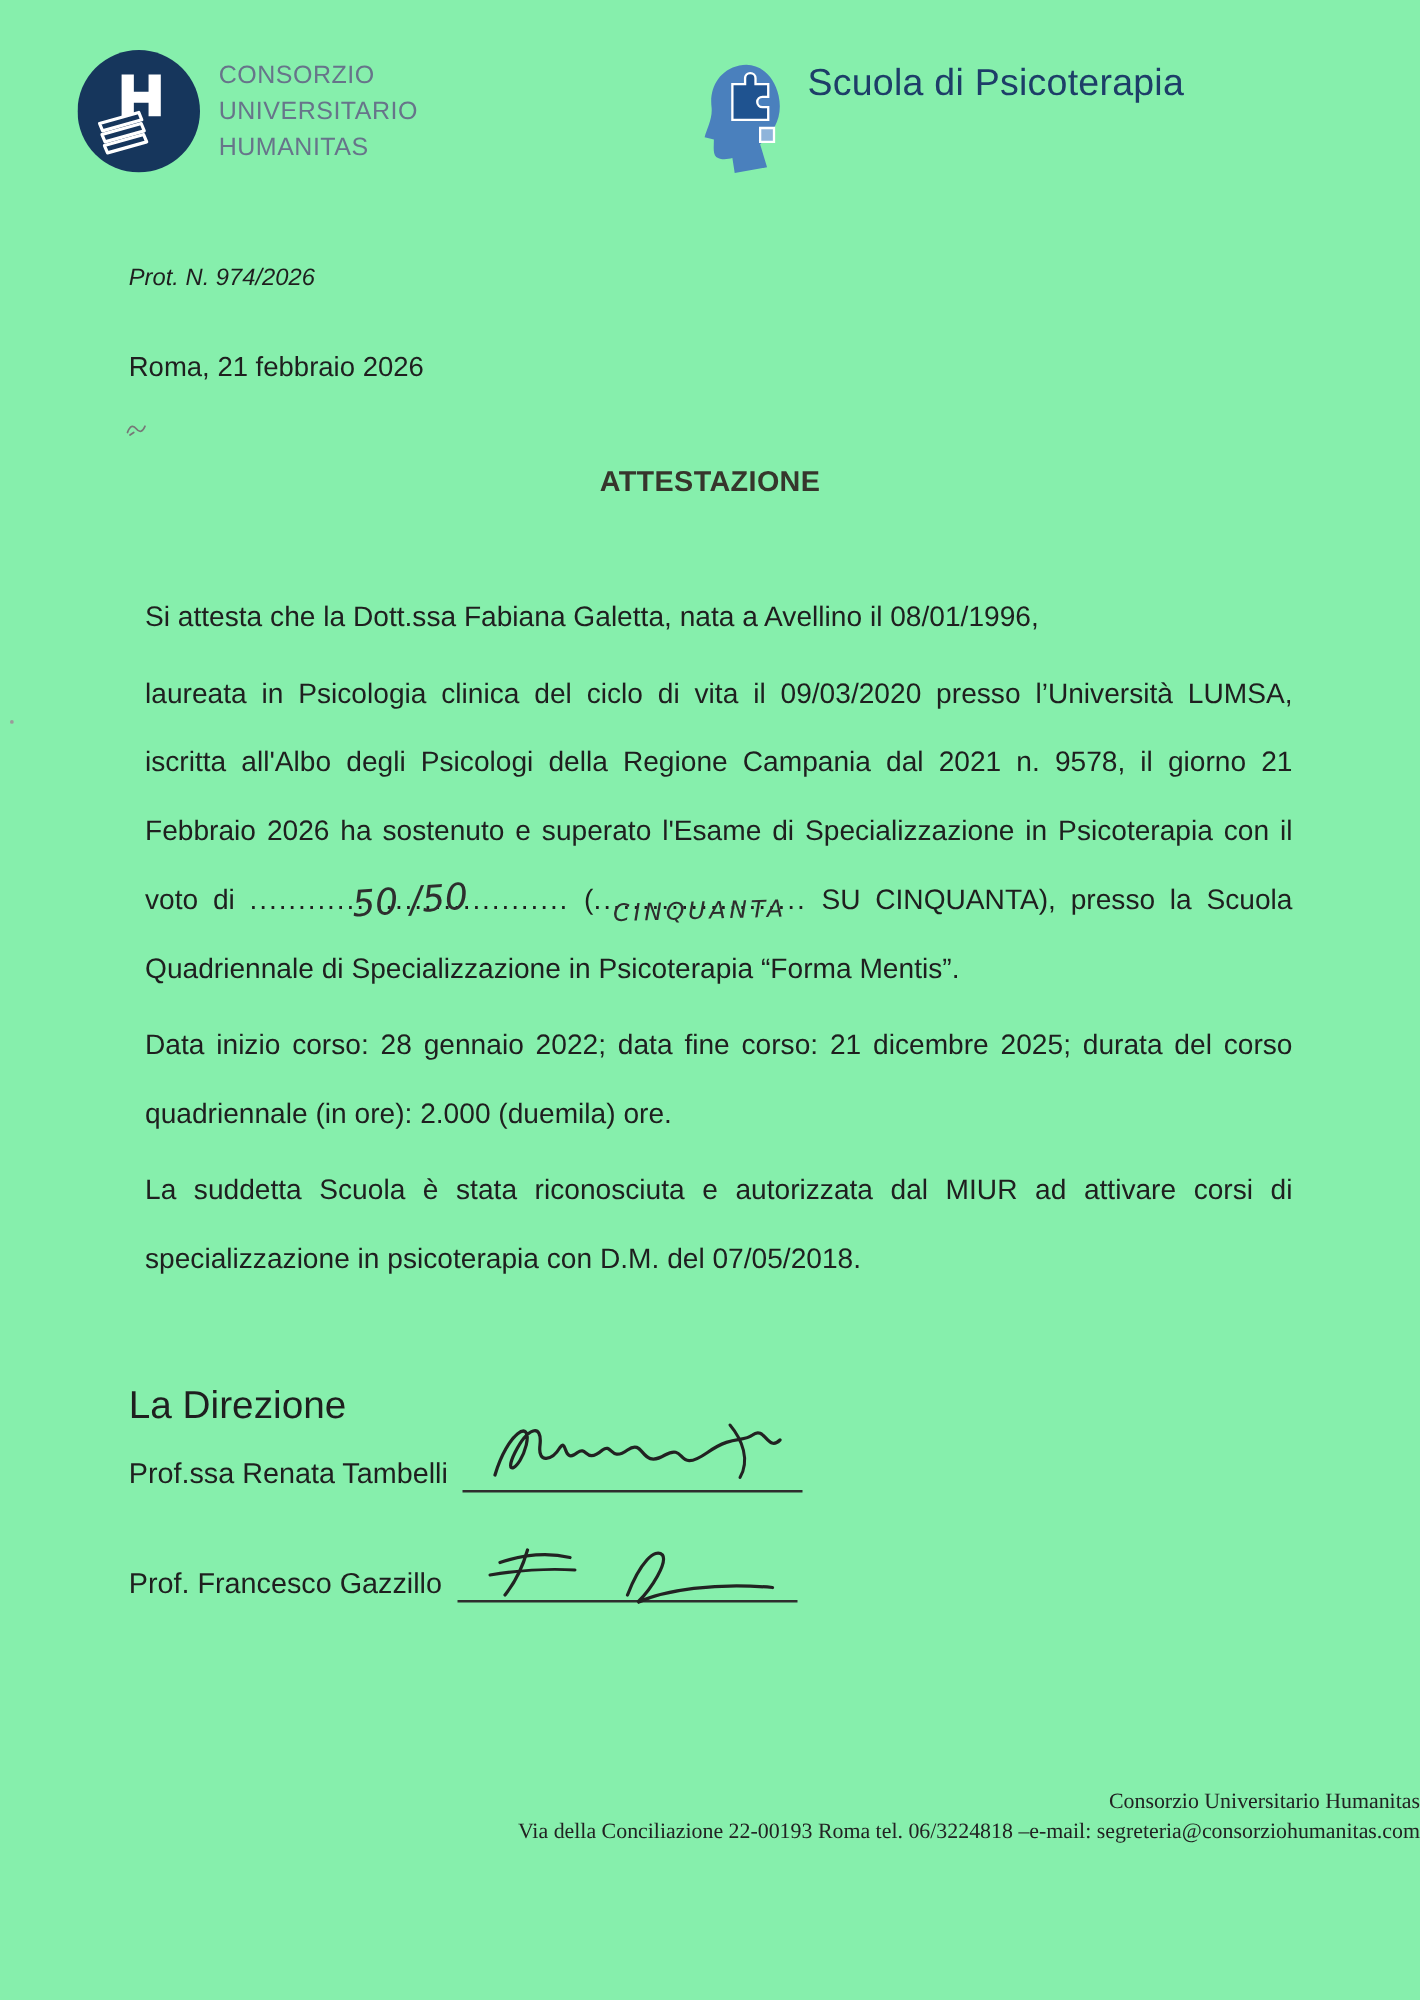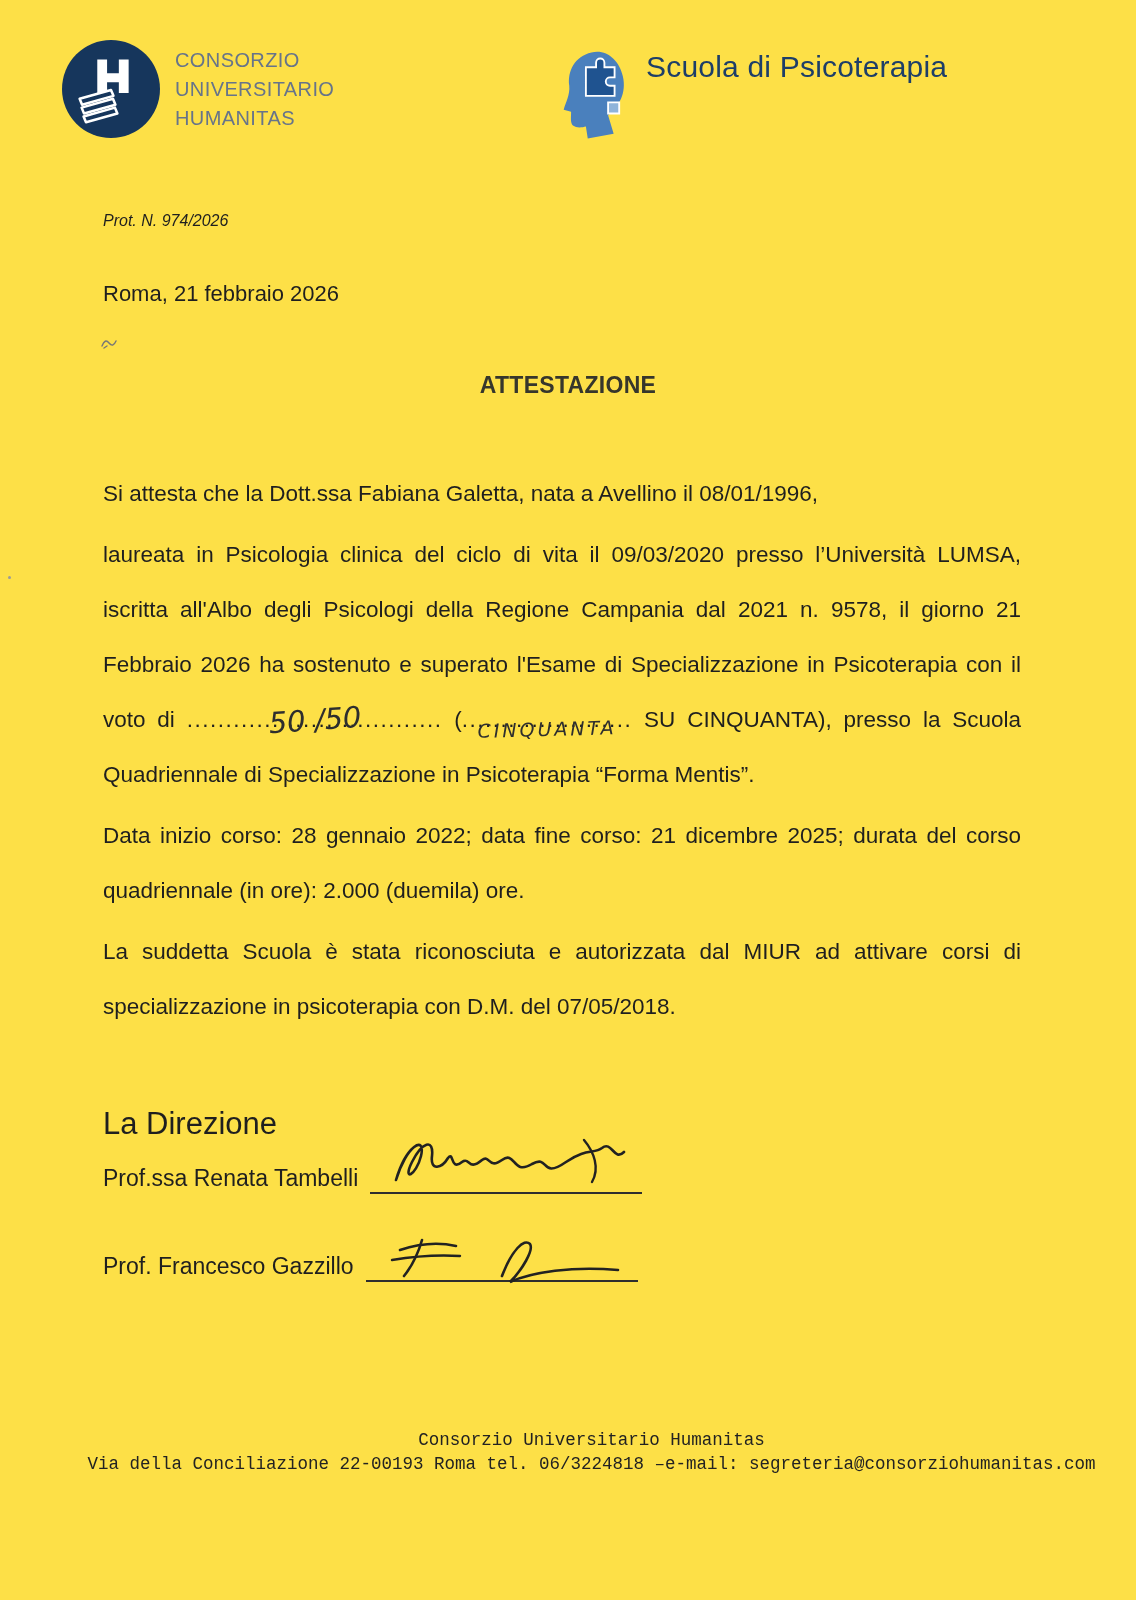--- a/index.html
+++ b/index.html
@@ -1,21 +1,21 @@
 <!DOCTYPE html>
 <html><head>
 <meta charset="utf-8">
 <style>
   * { box-sizing: border-box; }
   html, body { margin: 0; padding: 0; background: #ffffff; }
   .page {
     position: relative;
     width: 1136px;
     height: 1600px;
-    background: #fde047;
+    background: #86efac;
     font-family: "Liberation Sans", sans-serif;
     color: #1f1f1f;
     overflow: hidden;
     margin: 0 auto;
   }
 
   
   .logo-left {
     position: absolute; left: 62px; top: 40px;
     display: flex; align-items: center; gap: 15px;
@@ -35,32 +35,32 @@
   .brand-name {
     font-size: 48px; font-weight: 700; color: #1d3e68;
     letter-spacing: 0.5px; line-height: 1.05; position: relative; display: inline-block;
   }
   .brand-dot {
     position: absolute; right: -18px; top: 8px;
     width: 11px; height: 11px; border-radius: 50%; background: #2e72b8;
   }
 
   
-  .prot { position: absolute; left: 103px; top: 212px; font-size: 16px; font-style: italic; }
+  .prot { position: absolute; left: 103px; top: 212px; font-size: 19px; font-style: italic; }
   .place-date { position: absolute; left: 103px; top: 281px; font-size: 22px; }
   .artifact { position: absolute; left: 100px; top: 336px; }
   .doc-title {
     position: absolute; left: 0; top: 372px; width: 100%;
     text-align: center; font-size: 23px; font-weight: 700;
     color: #36362c; letter-spacing: 0.3px;
   }
 
   
   .body-text {
-    position: absolute; left: 103px; top: 466px; width: 918px;
+    position: absolute; left: 116px; top: 466px; width: 918px;
     font-size: 22.5px; line-height: 55px; text-align: justify;
   }
   .para { margin: 0 0 6px 0; }
   .fill { position: relative; display: inline-block; vertical-align: baseline; }
   .dots { letter-spacing: 1.5px; }
   .hw {
     position: absolute; bottom: 12px; left: 50%;
     white-space: nowrap; color: #2e2e2e; line-height: 1;
     font-family: "DejaVu Sans", sans-serif;
   }
@@ -75,21 +75,21 @@
     position: relative; width: 272px; height: 60px;
     border-bottom: 2px solid #2e2e2e; margin-left: 12px;
   }
   .sig-svg { position: absolute; left: 18px; bottom: -10px; overflow: visible; }
   .row1 { top: 1134px; }
   .row2 { top: 1222px; }
 
   
   .footer {
     position: absolute; left: 0; top: 1428px; width: 100%;
-    text-align: center; font-family: Liberation Mono, monospace;
+    text-align: right; font-family: Liberation Serif, serif;
     font-size: 17.5px; line-height: 24px; color: #222; padding-left: 47px;
   }
 
   .speckle { position: absolute; left: 8px; top: 576px; width: 3px; height: 3px; background: #9a9a9a; border-radius: 50%; }
 </style>
 </head>
 <body>
 
 <div class="page">
 

